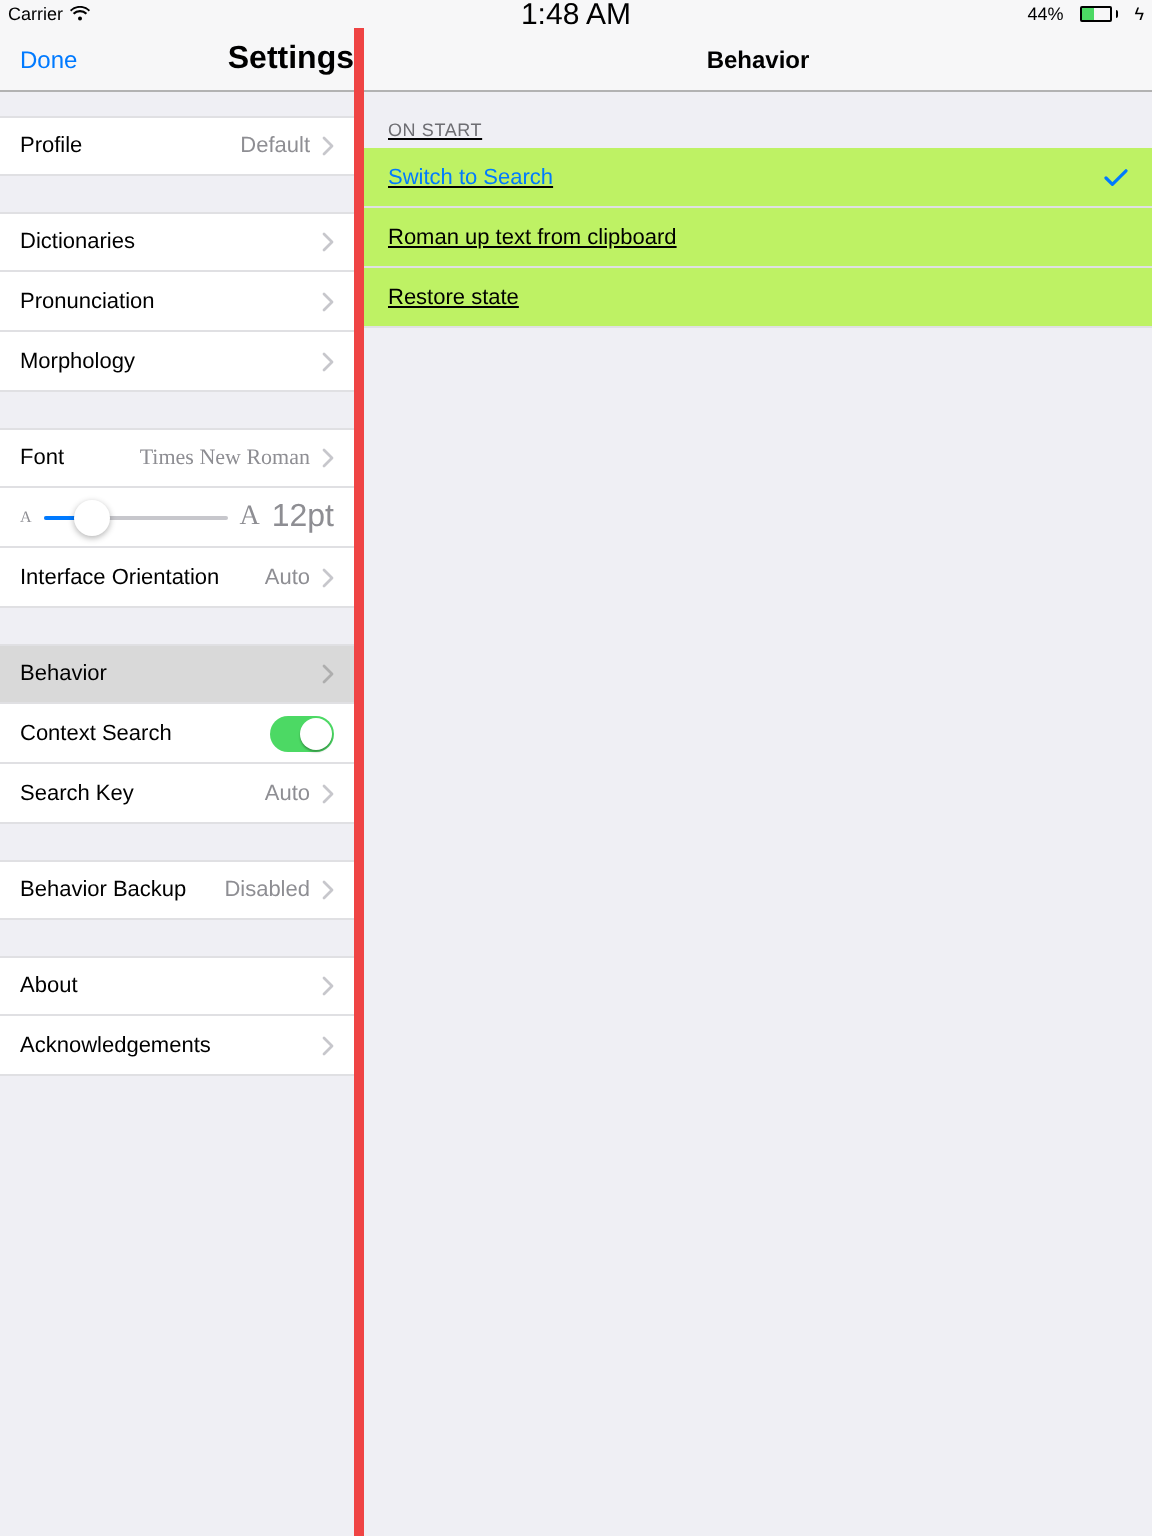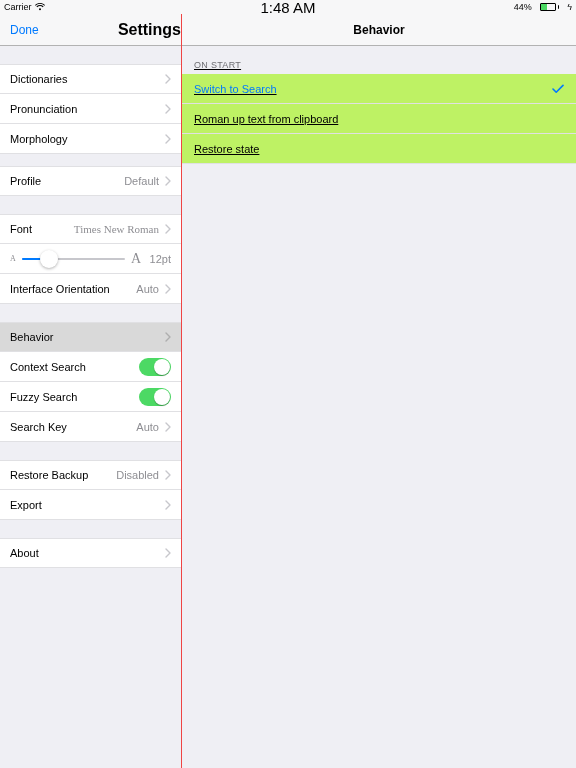--- a/index.html
+++ b/index.html
@@ -13,21 +13,21 @@
   .wifi-icon svg { display:block;}
   .battery { display:flex; align-items:center; gap:2px;}
   .battery-body { width:16px; height:8px; border:1px solid #000; border-radius:1px; position:relative; display:flex; align-items:center;}
   .battery-fill { background:#4cd964; height:100%; }
   .battery-tip { width:1.5px; height:4px; background:#000; border-radius:0 1px 1px 0;}
   .status-center { position:absolute; left:0; right:0; text-align:center; font-size:15px; pointer-events:none;}
 
   .columns { display:flex; flex:1; min-height:0; }
 
   
-  .sidebar { width:182px; display:flex; flex-direction:column; background:#efeff4; border-right:1px solid #ef4444; }
+  .sidebar { width:182px; display:flex; flex-direction:column; background:#efeff4; border-right:5px solid #ef4444; }
   .sidebar-header { height:32px; background:#f7f7f8; border-bottom:1px solid #b2b2b2; display:flex; align-items:center; position:relative; }
   .done-btn { color:#007aff; font-size:12px; padding:0 10px; cursor:pointer; }
   .sidebar-title { position:absolute; left:0; right:0; text-align:right; font-weight:600; font-size:16px; pointer-events:none;}
   .sidebar-scroll { flex:1; overflow:auto; }
 
   .group { margin-top:18px; }
   .group.first { margin-top:12px; }
   .row { background:#fff; height:30px; display:flex; align-items:center; padding:0 10px; font-size:11px; border-bottom:1px solid #e0e0e3; position:relative; }
   .group .row:first-child { border-top:1px solid #e0e0e3; }
   .row .label { flex:1; color:#000; }
@@ -40,21 +40,21 @@
   .toggle { width:32px; height:18px; background:#4cd964; border-radius:9px; position:relative; }
   .toggle::after { content:''; position:absolute; right:1px; top:1px; width:16px; height:16px; background:#fff; border-radius:50%; box-shadow:0 1px 1px rgba(0,0,0,0.3);}
 
   
   .slider-row { background:#fff; height:30px; display:flex; align-items:center; padding:0 10px; border-bottom:1px solid #e0e0e3; gap:6px;}
   .slider-row .small-a { font-size:8px; color:#8e8e93; font-family:"Times New Roman",serif;}
   .slider-row .big-a { font-size:14px; color:#8e8e93; font-family:"Times New Roman",serif;}
   .slider-track { flex:1; height:2px; background:#c7c7cc; position:relative; border-radius:1px;}
   .slider-fill { position:absolute; left:0; top:0; bottom:0; width:26%; background:#007aff; border-radius:1px;}
   .slider-thumb { position:absolute; left:26%; top:50%; transform:translate(-50%,-50%); width:18px; height:18px; background:#fff; border-radius:50%; box-shadow:0 1px 3px rgba(0,0,0,0.3);}
-  .slider-row .pt { font-size:11px; color:#8e8e93; min-width:24px; text-align:right;}
+  .slider-row .pt { font-size:16px; color:#8e8e93; min-width:24px; }
 
   
   .detail { flex:1; display:flex; flex-direction:column; background:#efeff4; }
   .detail-header { height:32px; background:#f7f7f8; border-bottom:1px solid #b2b2b2; display:flex; align-items:center; justify-content:center; font-weight:600; font-size:12px;}
   .detail-scroll { flex:1; overflow:auto;text-decoration:underline; }
   .section-header { font-size:9px; color:#6d6d72; padding:14px 12px 4px; text-transform:uppercase; letter-spacing:0.3px;}
   .drow { background:#bef264; height:30px; display:flex; align-items:center; padding:0 12px; font-size:11px; border-bottom:1px solid #e0e0e3; }
   .drow:first-of-type { border-top:1px solid #e0e0e3; }
   .drow .dlabel { flex:1; }
   .drow.selected .dlabel { color:#007aff; }
@@ -90,51 +90,51 @@
 
   <div class="columns">
 
     <div class="sidebar">
       <div class="sidebar-header">
         <span class="done-btn">Done</span>
         <span class="sidebar-title">Settings</span>
       </div>
       <div class="sidebar-scroll">
 
-        <div class="group">
-          <div class="row">
-            <span class="label">Dictionaries</span>
-            <span class="chevron">
-                <svg width="6" height="10" viewBox="0 0 6 10">
-                  <path d="M1 1l4 4-4 4" stroke="#c7c7cc" stroke-width="1.4" fill="none" stroke-linecap="round" stroke-linejoin="round"></path>
-                </svg>
-              </span>
-          </div>
-          <div class="row">
-            <span class="label">Pronunciation</span>
-            <span class="chevron">
-                <svg width="6" height="10" viewBox="0 0 6 10">
-                  <path d="M1 1l4 4-4 4" stroke="#c7c7cc" stroke-width="1.4" fill="none" stroke-linecap="round" stroke-linejoin="round"></path>
-                </svg>
-              </span>
-          </div>
-          <div class="row">
-            <span class="label">Morphology</span>
-            <span class="chevron">
-                <svg width="6" height="10" viewBox="0 0 6 10">
-                  <path d="M1 1l4 4-4 4" stroke="#c7c7cc" stroke-width="1.4" fill="none" stroke-linecap="round" stroke-linejoin="round"></path>
-                </svg>
-              </span>
-          </div>
-        </div>
-
         <div class="group first">
           <div class="row">
             <span class="label">Profile</span>
             <span class="value">Default</span>
+            <span class="chevron">
+                <svg width="6" height="10" viewBox="0 0 6 10">
+                  <path d="M1 1l4 4-4 4" stroke="#c7c7cc" stroke-width="1.4" fill="none" stroke-linecap="round" stroke-linejoin="round"></path>
+                </svg>
+              </span>
+          </div>
+        </div>
+
+        <div class="group">
+          <div class="row">
+            <span class="label">Dictionaries</span>
+            <span class="chevron">
+                <svg width="6" height="10" viewBox="0 0 6 10">
+                  <path d="M1 1l4 4-4 4" stroke="#c7c7cc" stroke-width="1.4" fill="none" stroke-linecap="round" stroke-linejoin="round"></path>
+                </svg>
+              </span>
+          </div>
+          <div class="row">
+            <span class="label">Pronunciation</span>
+            <span class="chevron">
+                <svg width="6" height="10" viewBox="0 0 6 10">
+                  <path d="M1 1l4 4-4 4" stroke="#c7c7cc" stroke-width="1.4" fill="none" stroke-linecap="round" stroke-linejoin="round"></path>
+                </svg>
+              </span>
+          </div>
+          <div class="row">
+            <span class="label">Morphology</span>
             <span class="chevron">
                 <svg width="6" height="10" viewBox="0 0 6 10">
                   <path d="M1 1l4 4-4 4" stroke="#c7c7cc" stroke-width="1.4" fill="none" stroke-linecap="round" stroke-linejoin="round"></path>
                 </svg>
               </span>
           </div>
         </div>
 
         <div class="group">
           <div class="row">
@@ -173,57 +173,53 @@
                 <svg width="6" height="10" viewBox="0 0 6 10">
                   <path d="M1 1l4 4-4 4" stroke="#aeaeae" stroke-width="1.4" fill="none" stroke-linecap="round" stroke-linejoin="round"></path>
                 </svg>
               </span>
           </div>
           <div class="row">
             <span class="label">Context Search</span>
             <div class="toggle"></div>
           </div>
           <div class="row">
-            <span class="label">Fuzzy Search</span>
-            <div class="toggle"></div>
-          </div>
-          <div class="row">
             <span class="label">Search Key</span>
             <span class="value">Auto</span>
             <span class="chevron">
                 <svg width="6" height="10" viewBox="0 0 6 10">
                   <path d="M1 1l4 4-4 4" stroke="#c7c7cc" stroke-width="1.4" fill="none" stroke-linecap="round" stroke-linejoin="round"></path>
                 </svg>
               </span>
           </div>
         </div>
 
         <div class="group">
           <div class="row">
-            <span class="label">Restore Backup</span>
+            <span class="label">Behavior Backup</span>
             <span class="value">Disabled</span>
             <span class="chevron">
                 <svg width="6" height="10" viewBox="0 0 6 10">
                   <path d="M1 1l4 4-4 4" stroke="#c7c7cc" stroke-width="1.4" fill="none" stroke-linecap="round" stroke-linejoin="round"></path>
                 </svg>
               </span>
           </div>
-          <div class="row">
-            <span class="label">Export</span>
-            <span class="chevron">
-                <svg width="6" height="10" viewBox="0 0 6 10">
-                  <path d="M1 1l4 4-4 4" stroke="#c7c7cc" stroke-width="1.4" fill="none" stroke-linecap="round" stroke-linejoin="round"></path>
-                </svg>
-              </span>
-          </div>
         </div>
 
         <div class="group" style="margin-bottom:16px;">
           <div class="row">
             <span class="label">About</span>
+            <span class="chevron">
+                <svg width="6" height="10" viewBox="0 0 6 10">
+                  <path d="M1 1l4 4-4 4" stroke="#c7c7cc" stroke-width="1.4" fill="none" stroke-linecap="round" stroke-linejoin="round"></path>
+                </svg>
+              </span>
+          </div>
+          <div class="row">
+            <span class="label">Acknowledgements</span>
             <span class="chevron">
                 <svg width="6" height="10" viewBox="0 0 6 10">
                   <path d="M1 1l4 4-4 4" stroke="#c7c7cc" stroke-width="1.4" fill="none" stroke-linecap="round" stroke-linejoin="round"></path>
                 </svg>
               </span>
           </div>
         </div>
 
       </div>
     </div>

